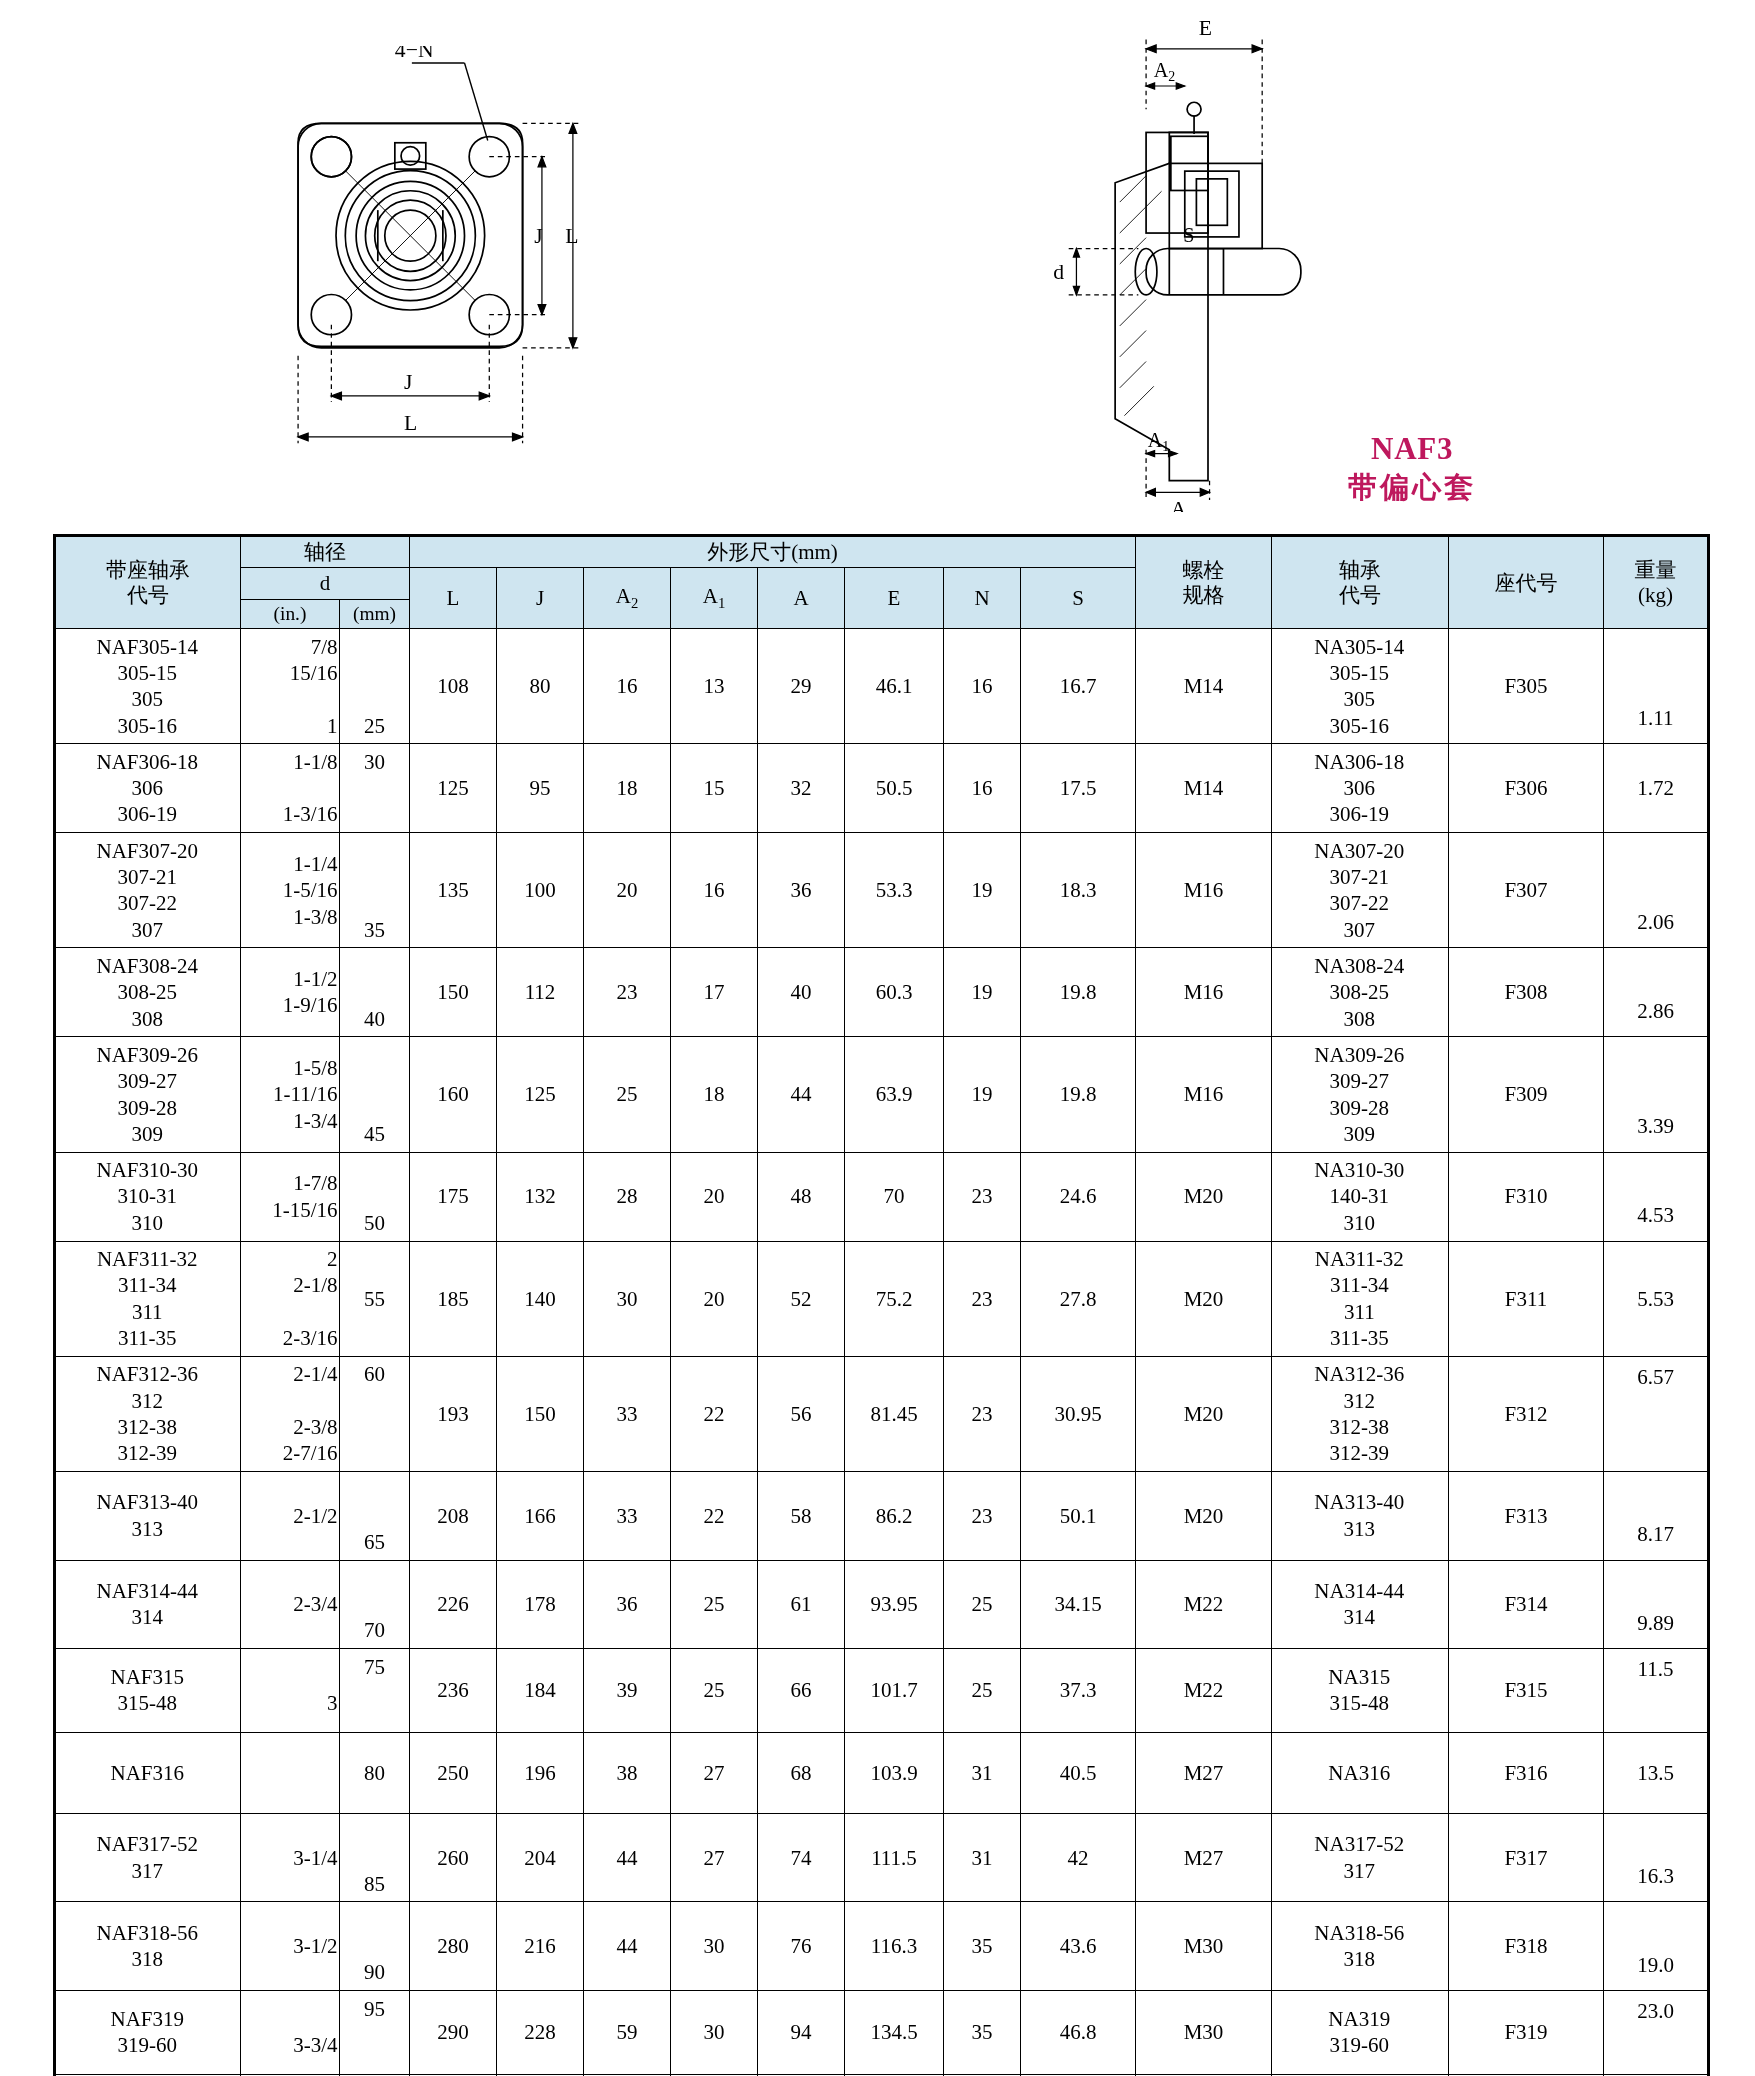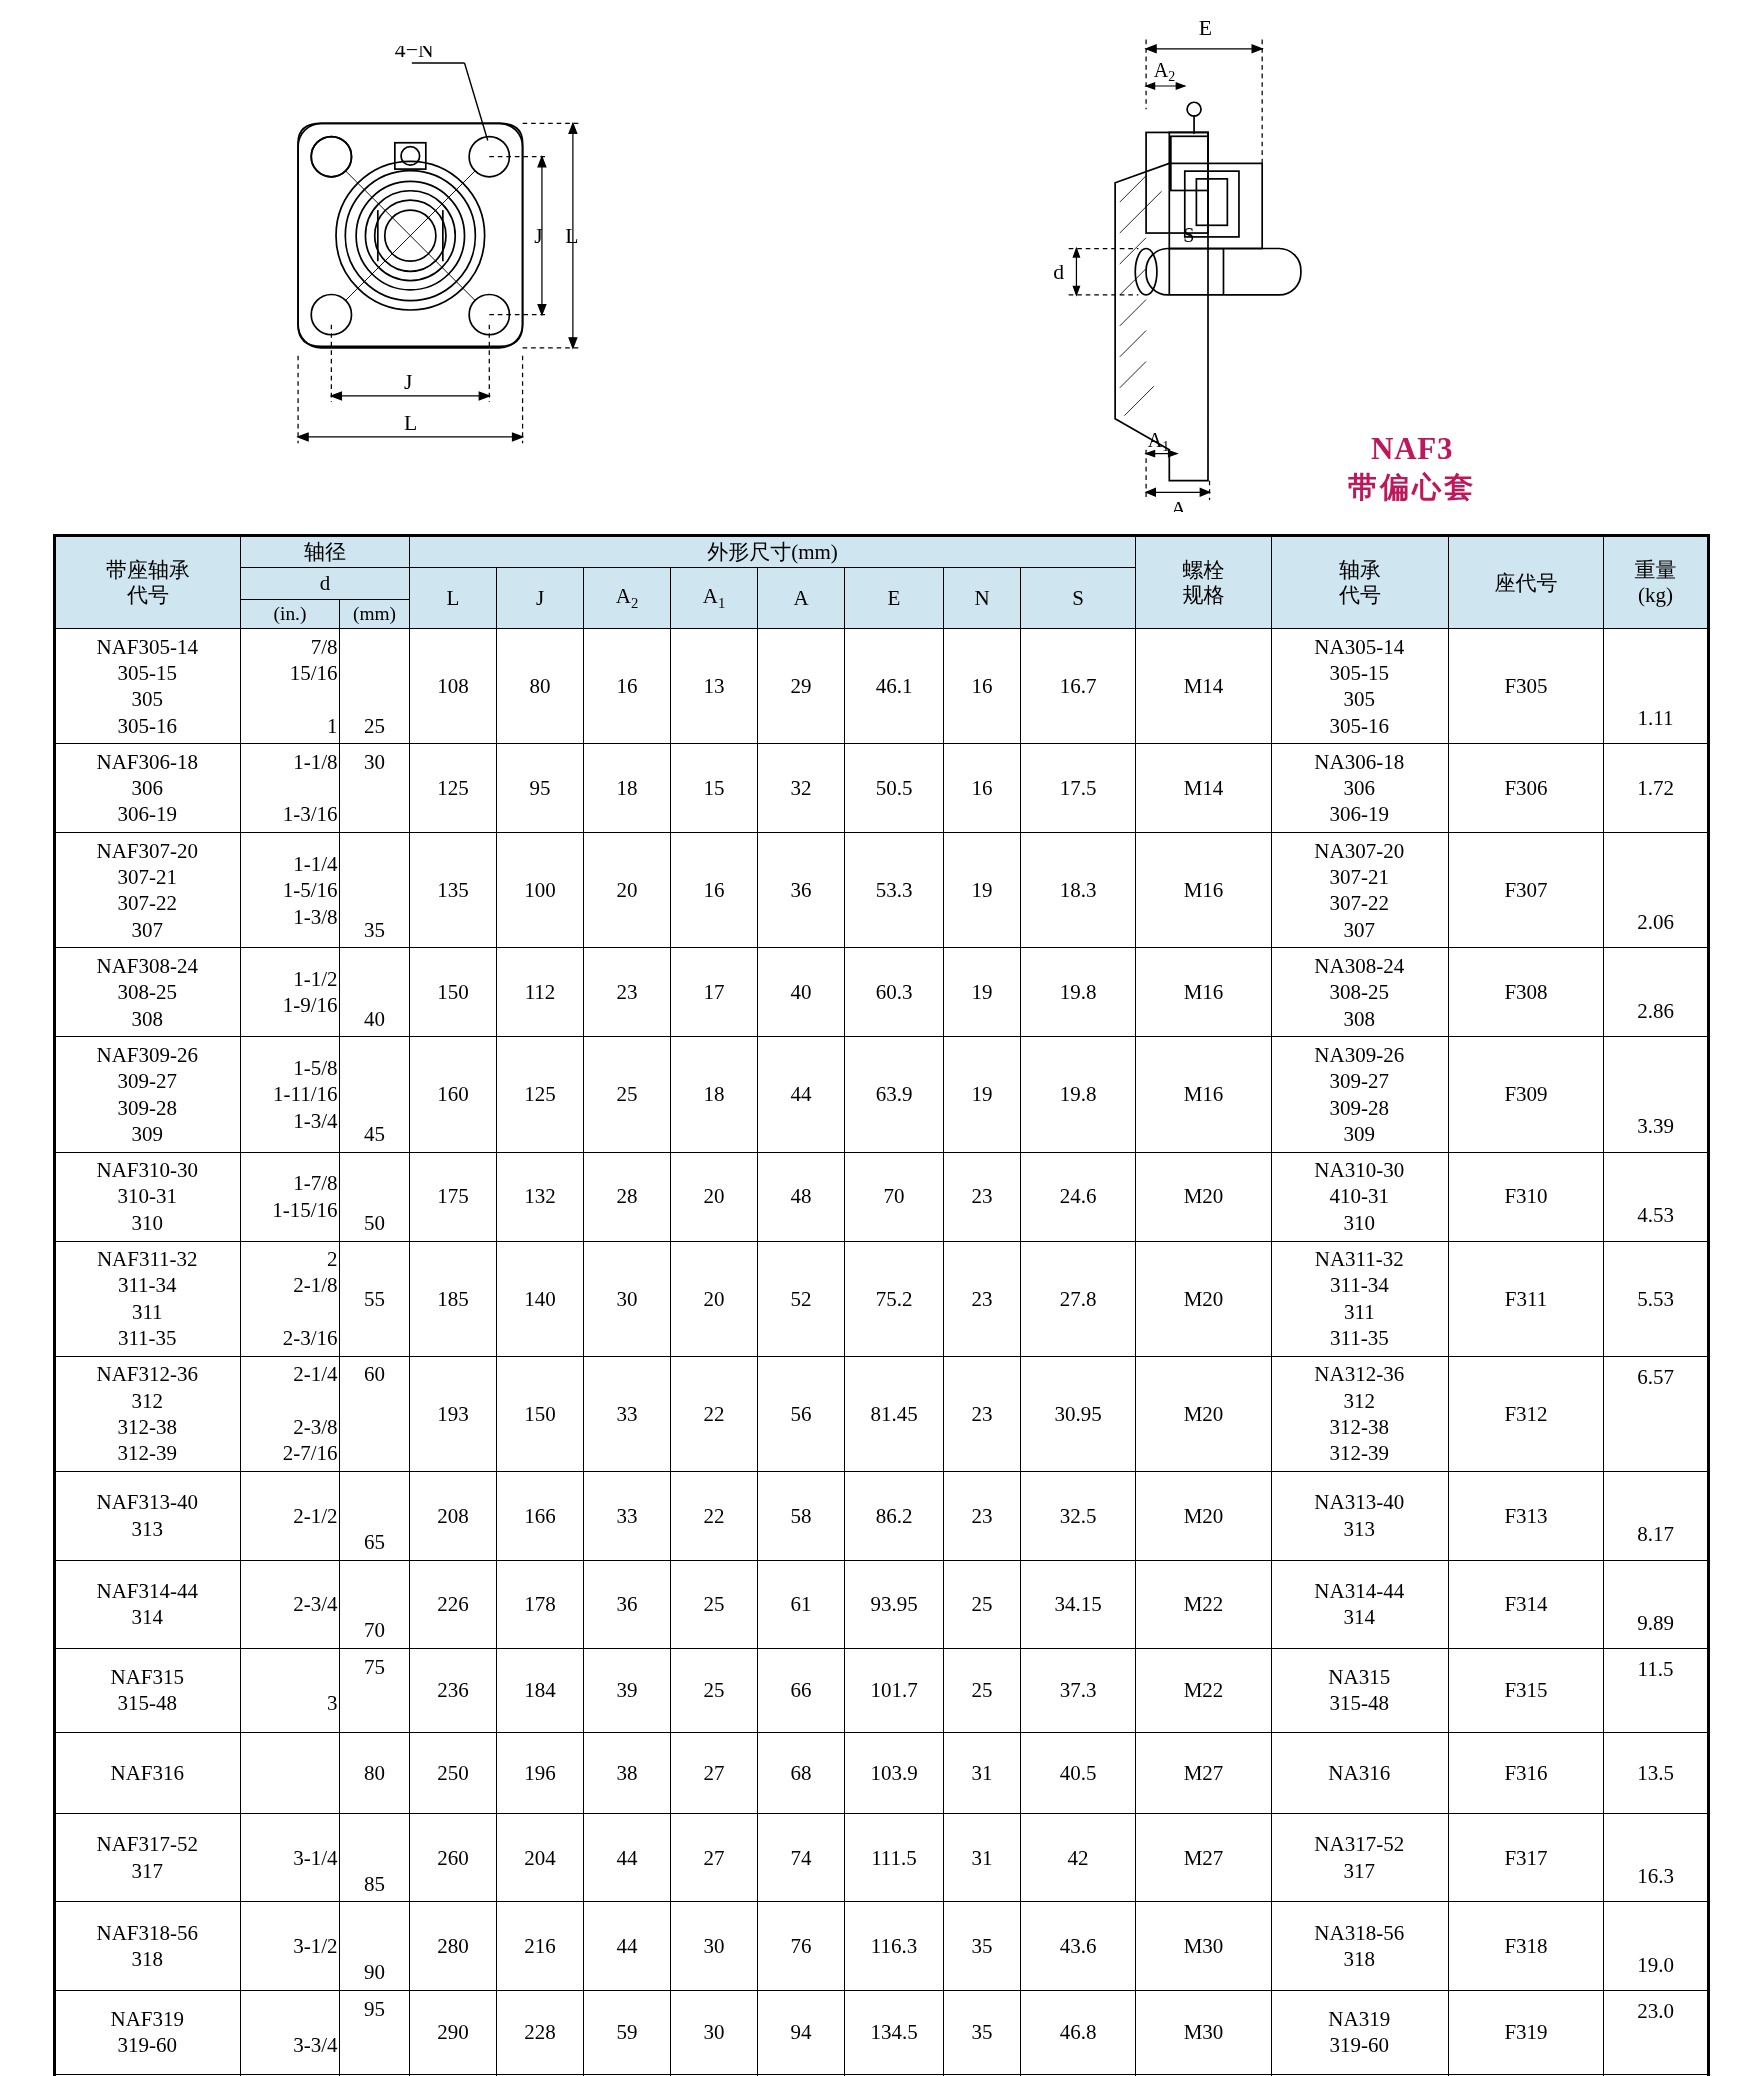--- a/index.html
+++ b/index.html
@@ -404,21 +404,21 @@
           <td>175</td>
           <td>132</td>
           <td>28</td>
           <td>20</td>
           <td>48</td>
           <td>70</td>
           <td>23</td>
           <td>24.6</td>
           <td>M20</td>
           <td class="codecell">NA310-30
-   410-31
+   140-31
    310</td>
           <td>F310</td>
           <td class="wt-bottom">4.53</td>
         </tr>
 
         <tr>
           <td class="codecell">NAF311-32
    311-34
    311
    311-35</td>
@@ -476,21 +476,21 @@
    313</td>
           <td class="in-cell">2-1/2</td>
           <td class="mm-cell">65</td>
           <td>208</td>
           <td>166</td>
           <td>33</td>
           <td>22</td>
           <td>58</td>
           <td>86.2</td>
           <td>23</td>
-          <td>32.5</td>
+          <td>50.1</td>
           <td>M20</td>
           <td class="codecell">NA313-40
    313</td>
           <td>F313</td>
           <td class="wt-bottom">8.17</td>
         </tr>
 
         <tr>
           <td class="codecell">NAF314-44
    314</td>

